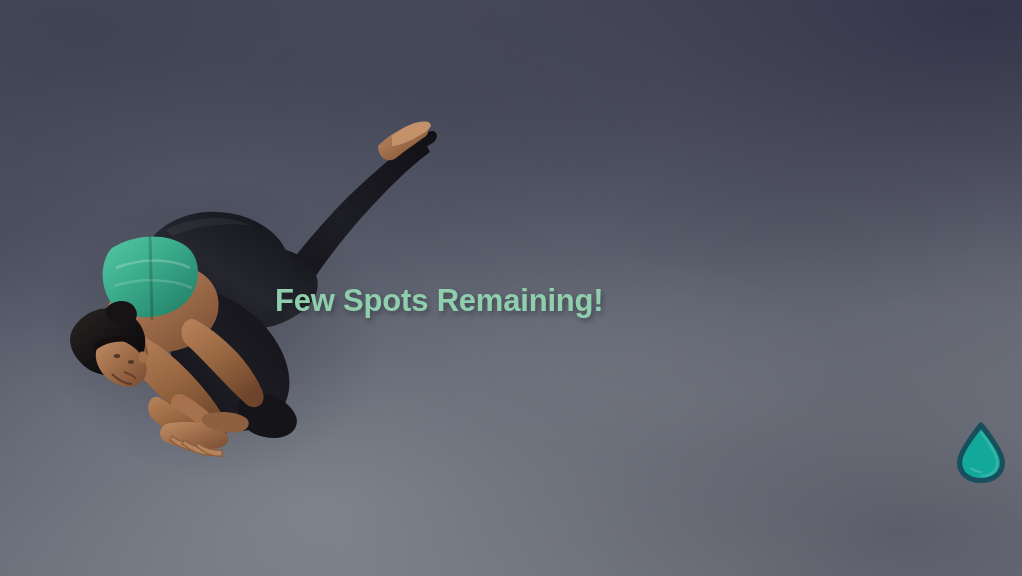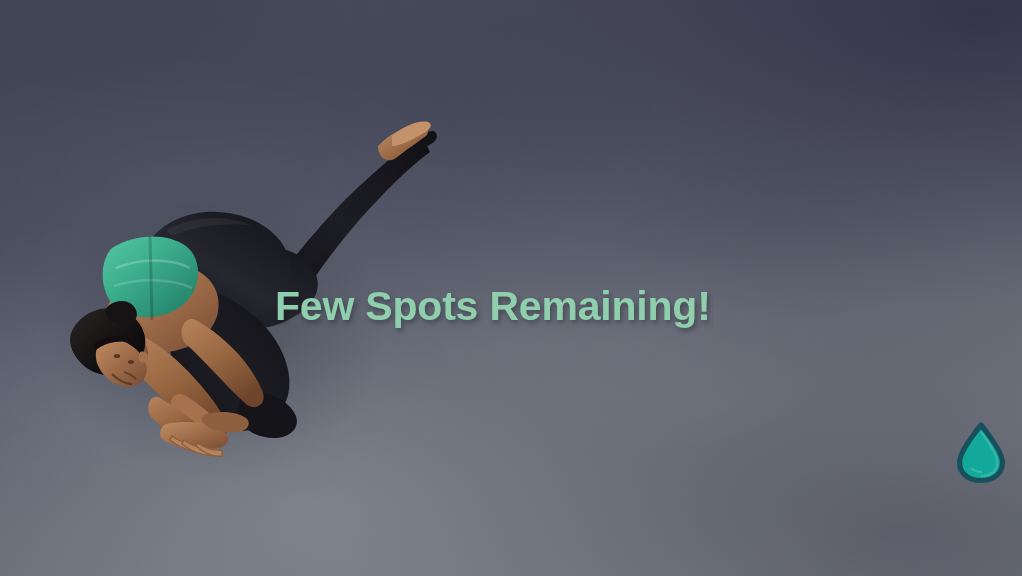--- a/index.html
+++ b/index.html
@@ -109,21 +109,21 @@
     text-shadow: 1px 2px 4px rgba(20,20,32,0.40);
     white-space:nowrap;
   }
 
   
   .callout {
     position:absolute;
     left:275px;
     top:283px;
     color:#8FCFAD;
-    font-size:41px;
+    font-size:31px;
     font-weight:bold;
     letter-spacing:-0.2px;
     text-shadow: 2px 3px 5px rgba(20,20,32,0.38);
     white-space:nowrap;
   }
 
   
   .logo { position:absolute; left:952px; top:422px; width:58px; height:62px; }
 </style>
 </head>

